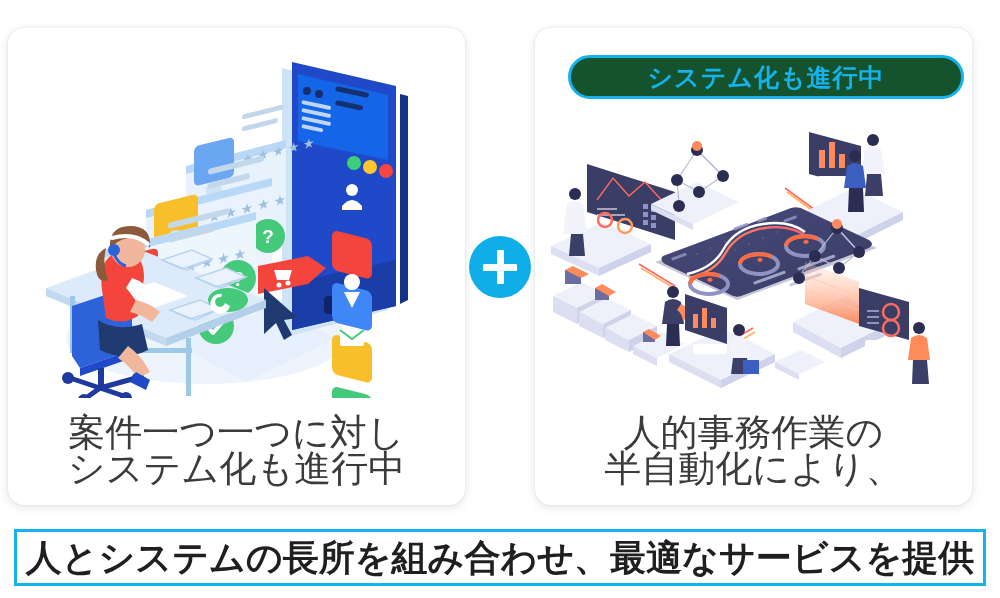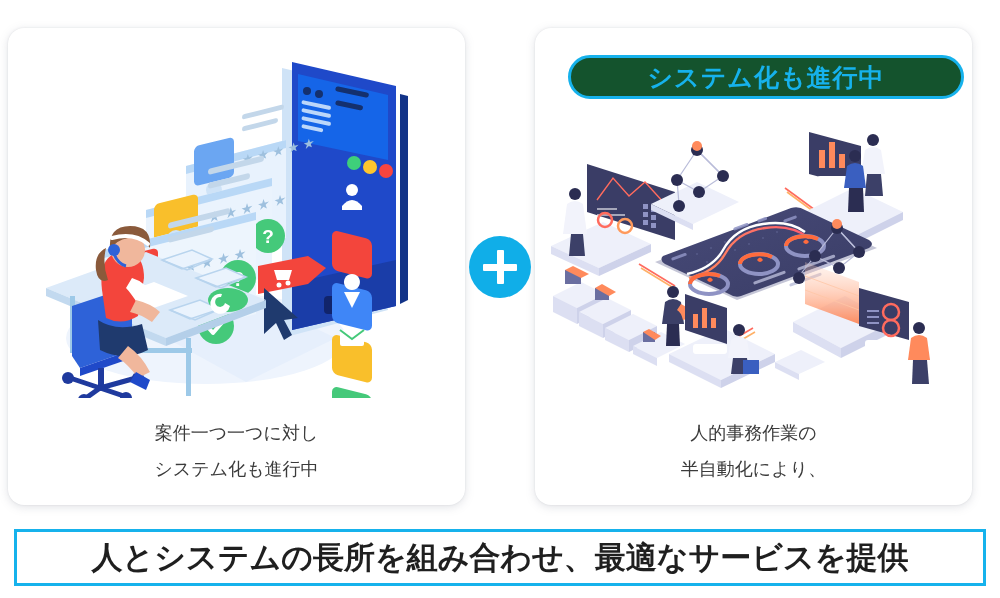--- a/index.html
+++ b/index.html
@@ -58,21 +58,21 @@
   }
 
   
   .caption {
     position: absolute;
     left: 0;
     right: 0;
     bottom: 18px;
     text-align: center;
     color: #3b3b3b;
-    font-size: 18px;
+    font-size: 37px;
     line-height: 36px;
     font-weight: normal;
   }
   .caption .ln { display: block; }
 
   
   .plus {
     position: absolute;
     left: 469px;
     top: 236px;
@@ -99,21 +99,21 @@
     height: 57px;
     border: 3px solid #16b2ec;
     background: #ffffff;
     box-sizing: border-box;
     display: flex;
     align-items: center;
     justify-content: center;
   }
   .banner-text {
     color: #1f1f1f;
-    font-size: 31px;
+    font-size: 36px;
     font-weight: bold;
     letter-spacing: 0px;
     white-space: nowrap;
     line-height: 1;
   }
 
   
   .illus { position: absolute; }
   .illus-left  { left: 28px; top: 10px;  width: 410px; height: 360px; }
   .illus-right { left: 12px; top: 88px;  width: 415px; height: 272px; }

